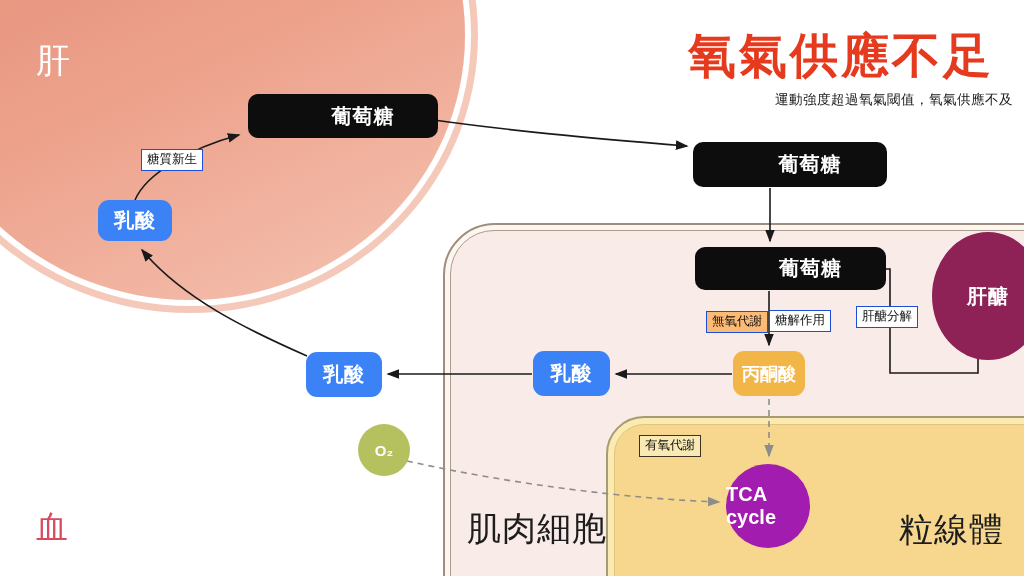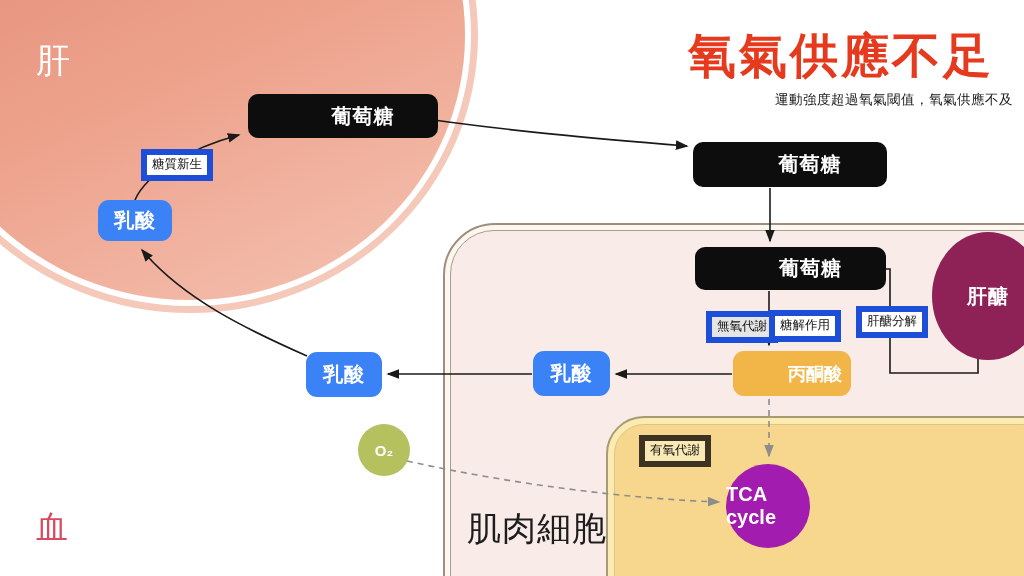--- a/index.html
+++ b/index.html
@@ -29,21 +29,21 @@
   
   .node{display:flex;align-items:center;justify-content:center;color:#fff;z-index:5;}
   .glucose{background:#0d0d0d;border-radius:10px;font-size:20px;font-weight:600;letter-spacing:1px;padding-left:40px;}
   .lactate{background:#3b82f6;border-radius:11px;font-size:20px;font-weight:600;letter-spacing:1px;}
   .pyruvate{background:#f1b647;border-radius:11px;font-size:18px;font-weight:600;}
   .glycogen{background:#8e2156;border-radius:50%;font-size:20px;font-weight:600;letter-spacing:1px;}
   .tca{background:#a21caf;border-radius:50%;font-size:20px;font-weight:700;}
   .o2{background:#b5c05f;border-radius:50%;font-size:15px;font-weight:600;}
 
   
-  .plabel{z-index:6;font-size:12.5px;color:#111;background:#fff;border:6px solid #1d4ed8;
+  .plabel{z-index:6;font-size:12.5px;color:#111;background:#fff;border:1px solid #1d4ed8;
     padding:2px 5px;white-space:nowrap;line-height:1.25;}
 
   
   .region-label{z-index:6;white-space:nowrap;}
   .liver-label{left:36px;top:38px;font-size:34px;color:#fff;font-weight:500;}
   .blood-label{left:36px;top:506px;font-size:32px;color:#d84a5f;font-weight:500;}
   .muscle-label{left:467px;top:506px;font-size:34px;color:#1d1d1d;font-weight:500;letter-spacing:1px;}
   .mito-label{left:899px;top:507px;font-size:34px;color:#1d1d1d;font-weight:500;letter-spacing:1px;}
   .main-title{right:30px;top:24px;font-size:48px;font-weight:700;color:#e63a1f;letter-spacing:3px;z-index:6;}
   .sub-title{right:11px;top:91px;font-size:13.5px;color:#151515;z-index:6;letter-spacing:0.5px;}
@@ -81,34 +81,35 @@
   </svg>
 
   <div class="abs node glucose" style="left:248px;top:94px;width:150px;height:44px;">葡萄糖</div>
   <div class="abs node glucose" style="left:693px;top:142px;width:154px;height:45px;">葡萄糖</div>
   <div class="abs node glucose" style="left:695px;top:247px;width:151px;height:43px;">葡萄糖</div>
 
   <div class="abs node lactate" style="left:98px;top:200px;width:74px;height:41px;">乳酸</div>
   <div class="abs node lactate" style="left:306px;top:352px;width:76px;height:45px;">乳酸</div>
   <div class="abs node lactate" style="left:533px;top:351px;width:77px;height:45px;">乳酸</div>
 
-  <div class="abs node pyruvate" style="left:733px;top:351px;width:72px;height:45px;padding-left:46px;">丙酮酸</div>
+  <div class="abs node pyruvate" style="left:733px;top:351px;width:72px;height:45px;">丙酮酸</div>
 
   <div class="abs node glycogen" style="left:932px;top:232px;width:112px;height:128px;">肝醣</div>
 
   <div class="abs node tca" style="left:726px;top:464px;width:84px;height:84px;">TCA cycle</div>
 
   <div class="abs node o2" style="left:358px;top:424px;width:52px;height:52px;">O₂</div>
 
   <div class="abs plabel" style="left:141px;top:149px;">糖質新生</div>
-  <div class="abs plabel" style="left:706px;top:311px;background:#e5e5e5;">無氧代謝</div>
+  <div class="abs plabel" style="left:706px;top:311px;background:#fdba74;">無氧代謝</div>
   <div class="abs plabel" style="left:769px;top:310px;">糖解作用</div>
   <div class="abs plabel" style="left:856px;top:306px;">肝醣分解</div>
   <div class="abs plabel" style="left:639px;top:435px;background:#f9e9b4;border-color:#3d3320;">有氧代謝</div>
 
   <div class="abs region-label liver-label">肝</div>
   <div class="abs region-label blood-label">血</div>
   <div class="abs region-label muscle-label">肌肉細胞</div>
+  <div class="abs region-label mito-label">粒線體</div>
 
   <div class="abs main-title">氧氣供應不足</div>
   <div class="abs sub-title">運動強度超過氧氣閾值，氧氣供應不及</div>
 
 </div>
 
 </body></html>

